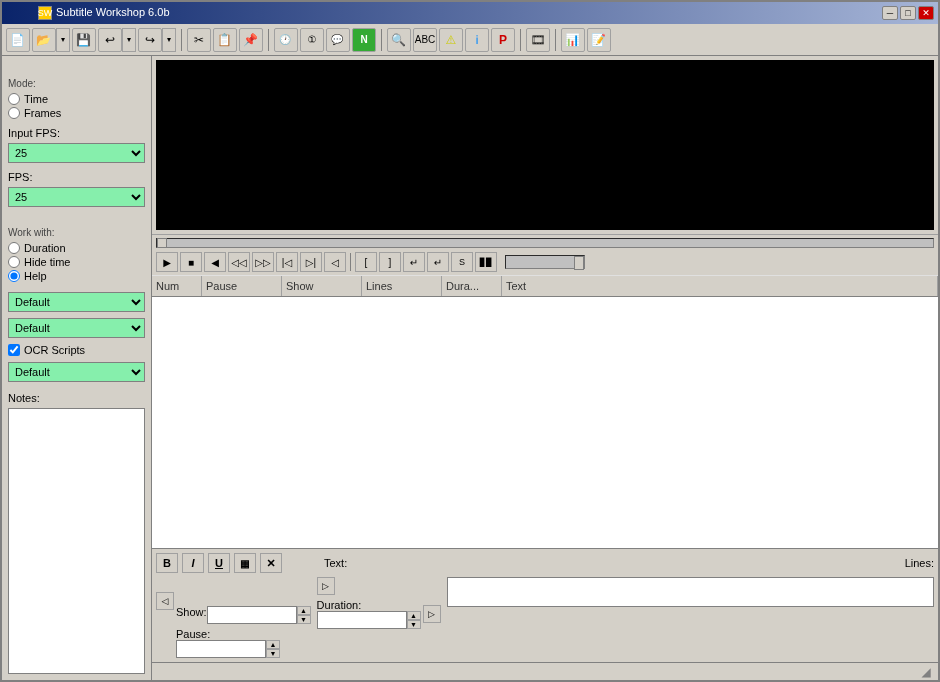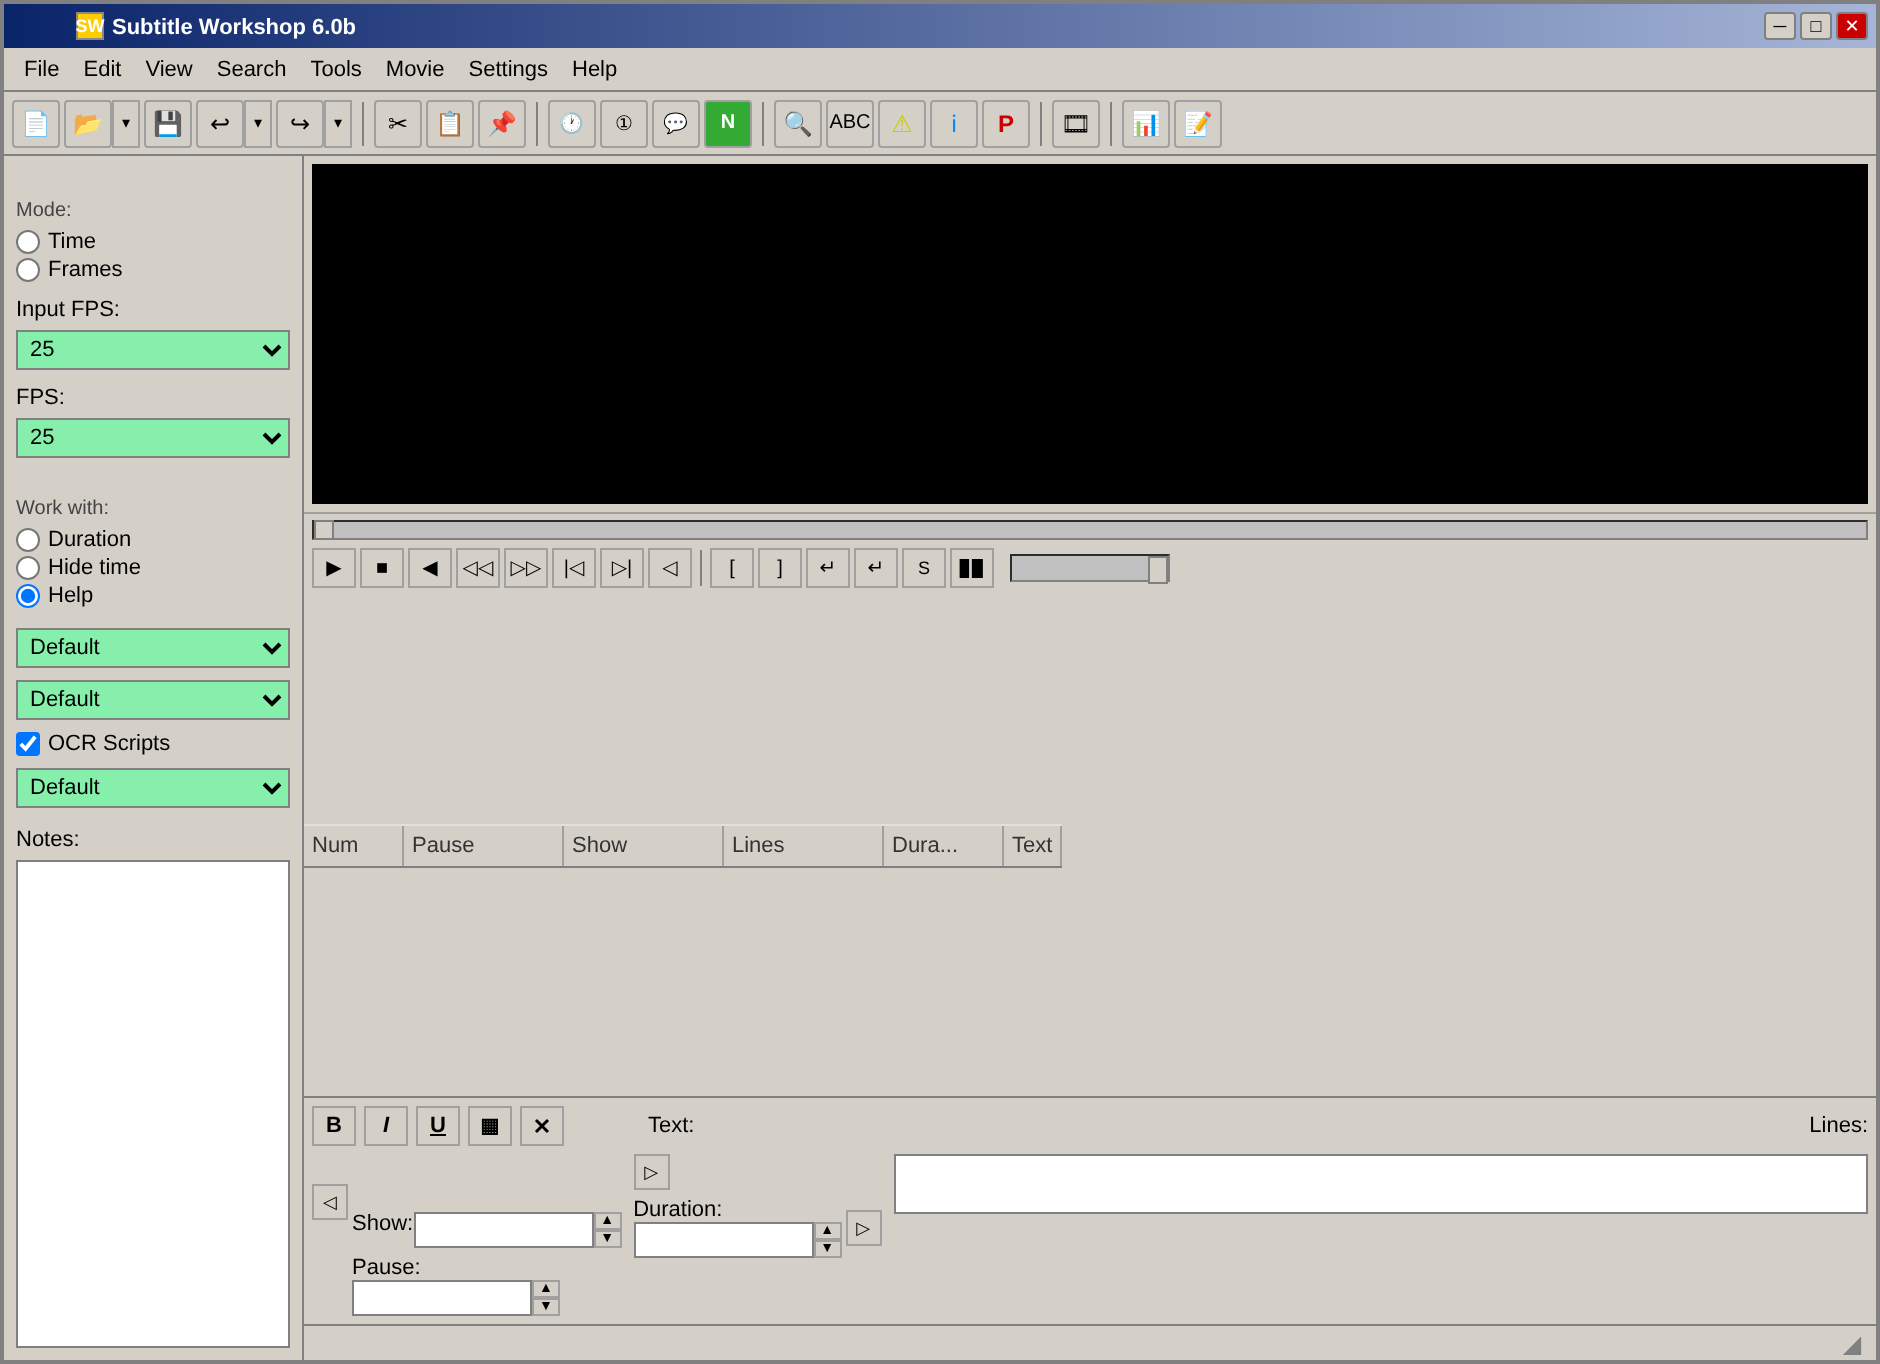--- a/index.html
+++ b/index.html
@@ -2,21 +2,21 @@
 <html><head>
   <meta charset="utf-8">
   <style>
     * { box-sizing: border-box; margin: 0; padding: 0; font-family: 'Segoe UI', Tahoma, sans-serif; font-size: 11px; }
     body { background: #d4d0c8; width: 940px; height: 682px; overflow: hidden; }
 
     .window { width: 940px; height: 682px; background: #d4d0c8; border: 2px solid #808080; display: flex; flex-direction: column; }
 
     
     .title-bar { background: linear-gradient(to right, #0a246a, #a6b5d7); height: 22px; display: flex; align-items: center; justify-content: space-between; padding: 0 4px; flex-shrink: 0; }
-    .title-bar-left { display: flex; align-items: flex-end; gap: 4px; color: white; font-weight: bold; font-size: 11px; padding-left: 32px; }
+    .title-bar-left { display: flex; align-items: flex-start; gap: 4px; color: white; font-weight: normal; font-size: 11px; padding-left: 32px; }
     .title-icon { width: 14px; height: 14px; background: #ffcc00; border: 1px solid #888; font-size: 9px; display: flex; align-items: center; justify-content: center; }
     .title-buttons { display: flex; gap: 2px; }
     .title-btn { width: 16px; height: 14px; background: #d4d0c8; border: 1px solid #808080; display: flex; align-items: center; justify-content: center; font-size: 9px; cursor: pointer; border-radius: 2px; }
     .title-btn.close { background: #cc0000; color: white; }
 
     
     .menu-bar { background: #d4d0c8; height: 22px; display: flex; align-items: center; border-bottom: 1px solid #808080; padding: 0 4px; flex-shrink: 0; }
     .menu-item { padding: 2px 6px; cursor: pointer; font-size: 11px; }
 
     
@@ -50,21 +50,21 @@
     .video-controls { background: #d4d0c8; padding: 3px 4px; border-top: 1px solid #a0a0a0; flex-shrink: 0; }
     .progress-bar-wrap { height: 10px; background: #c0c0c0; border: 1px inset #808080; margin-bottom: 4px; position: relative; }
     .progress-thumb { width: 10px; height: 10px; background: #d4d0c8; border: 1px solid #808080; position: absolute; left: 0; top: -1px; }
     .controls-row { display: flex; align-items: center; gap: 2px; }
     .ctrl-btn { width: 22px; height: 20px; background: #d4d0c8; border: 1px solid #a0a0a0; display: flex; align-items: center; justify-content: center; cursor: pointer; font-size: 10px; }
     .ctrl-sep { width: 1px; height: 18px; background: #808080; margin: 0 2px; }
     .volume-slider { width: 80px; height: 14px; background: #c0c0c0; border: 1px inset #808080; margin-left: 6px; position: relative; }
     .volume-thumb { width: 10px; height: 14px; background: #d4d0c8; border: 1px solid #808080; position: absolute; right: 0; }
 
     
-    .subtitle-list { flex: 1; overflow: hidden; display: flex; flex-direction: row; align-items: center; }
+    .subtitle-list { flex: 1; overflow: hidden; display: flex; flex-direction: column; }
     .list-header { display: flex; background: #d4d0c8; border-bottom: 1px solid #808080; border-top: 1px solid #e0e0e0; height: 22px; align-items: center; }
     .list-col { border-right: 1px solid #a0a0a0; height: 100%; display: flex; align-items: center; padding: 0 4px; font-size: 11px; color: #333; }
     .list-body { flex: 1; background: white; overflow-y: auto; }
 
     
     .editor-area { background: #d4d0c8; border-top: 1px solid #808080; flex-shrink: 0; padding: 4px; }
     .editor-toolbar { display: flex; align-items: center; gap: 4px; margin-bottom: 4px; }
     .fmt-btn { width: 22px; height: 20px; background: #d4d0c8; border: 1px solid #a0a0a0; display: flex; align-items: center; justify-content: center; cursor: pointer; font-size: 11px; font-weight: bold; }
     .editor-fields { display: flex; gap: 6px; align-items: flex-start; }
     .time-input-wrap { display: flex; align-items: center; }
@@ -90,30 +90,20 @@
       <div class="title-icon">SW</div>
       <span>Subtitle Workshop 6.0b</span>
     </div>
     <div class="title-buttons">
       <div class="title-btn">─</div>
       <div class="title-btn">□</div>
       <div class="title-btn close">✕</div>
     </div>
   </div>
 
-  <div class="menu-bar">
-    <div class="menu-item">File</div>
-    <div class="menu-item">Edit</div>
-    <div class="menu-item">View</div>
-    <div class="menu-item">Search</div>
-    <div class="menu-item">Tools</div>
-    <div class="menu-item">Movie</div>
-    <div class="menu-item">Settings</div>
-    <div class="menu-item">Help</div>
-  </div>
 
   <div class="toolbar">
     <div class="tb-btn">📄</div>
     <div style="display:flex;align-items:center;">
       <div class="tb-btn">📂</div>
       <div class="tb-dropdown-btn">▾</div>
     </div>
     <div class="tb-btn">💾</div>
     <div style="display:flex;align-items:center;">
       <div class="tb-btn">↩</div>

